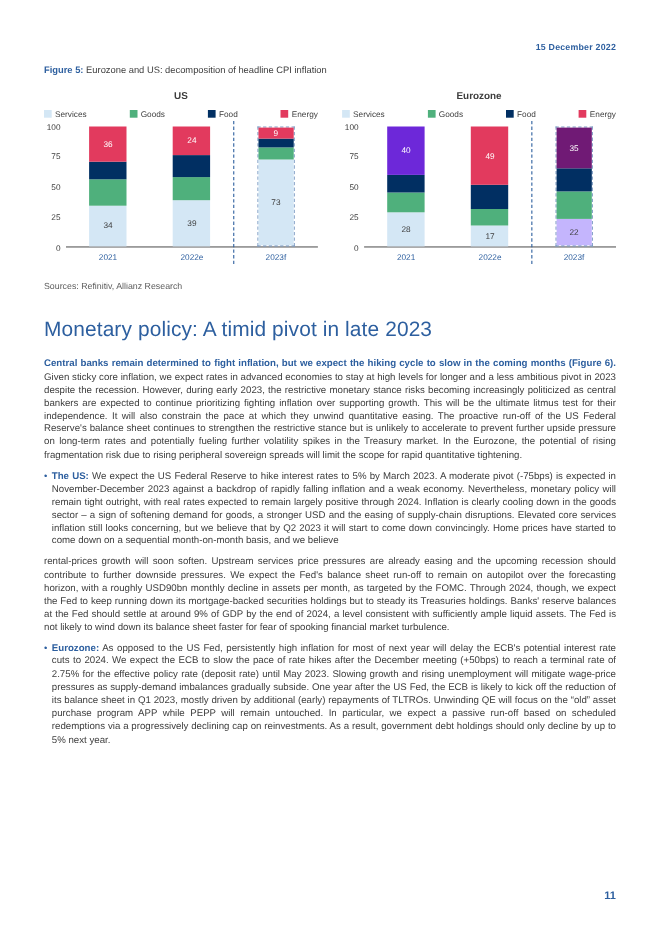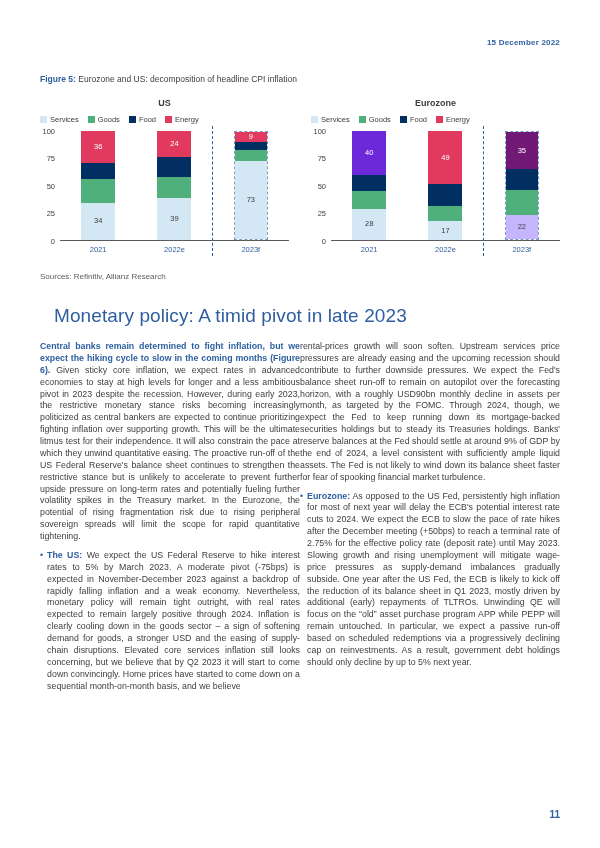--- a/index.html
+++ b/index.html
@@ -8,49 +8,49 @@
     width:600px; height:848px;
     font-family:"Liberation Sans", sans-serif;
     color:#3d3d3d;
     position:relative;
     overflow:hidden;
   }
   .page { position:relative; width:600px; height:848px; padding:38px 40px 0 40px; }
 
   .date { position:absolute; top:38px; right:40px; color:#2d5f9f; font-size:8px; font-weight:bold; letter-spacing:.2px; }
 
-  .fig-caption { margin-top:36px; font-size:8.5px; color:#3d3d3d; }
+  .fig-caption { margin-top:20px; font-size:8.5px; color:#3d3d3d; }
   .cap-label { color:#2d5f9f; font-weight:bold; }
 
   .charts-row { display:flex; gap:22px; margin-top:14px; }
   .chart { flex:1; }
   .chart-title { text-align:center; font-size:9px; font-weight:bold; color:#3d3d3d; margin-bottom:7px; }
-  .legend { display:flex; justify-content:flex-start; align-items:center; gap:9px; font-size:7.5px; color:#3d3d3d; margin-bottom:7px; }
+  .legend { display:flex; justify-content:space-between; align-items:center; gap:9px; font-size:7.5px; color:#3d3d3d; margin-bottom:7px; }
   .legend-item { display:inline-flex; align-items:center; }
   .swatch { width:7px; height:7px; display:inline-block; margin-right:3px; }
   .plot-row { display:flex; }
   .y-axis { position:relative; width:20px; height:110px; font-size:7.5px; color:#3d3d3d; }
   .ytick { position:absolute; right:5px; transform:translateY(50%); line-height:1;margin-left:18px; }
   .plot { position:relative; flex:1; height:110px; border-bottom:1px solid #5a5a5a; display:flex; }
   .bar-slot { flex:1; display:flex; justify-content:center; align-items:flex-end; height:100%; }
   .bar { width:34px; height:100%; display:flex; flex-direction:column-reverse; }
   .bar.forecast { border:1px dashed #7d9cc4; }
   .seg { position:relative; width:100%; }
   .seg-label { position:absolute; top:50%; left:50%; transform:translate(-50%,-50%); font-size:7.5px; line-height:1; }
   .seg-label.dark { color:#3d3d3d; }
   .seg-label.light { color:#ffffff; }
   .forecast-line { position:absolute; top:-5px; bottom:-16px; left:66.4%; border-left:1px dashed #2d5f9f; }
   .x-labels { display:flex; margin-left:20px; margin-top:4px; font-size:7.5px; color:#2d5f9f; }
   .x-label { flex:1; text-align:center; }
 
   .sources { margin-top:18px; font-size:8px; color:#5c5c5c; }
 
-  .section-title { margin-top:24px; font-size:19px; font-weight:400; color:#2d5f9f; letter-spacing:.1px;margin-left:14px; }
-
-  .columns { display:flex; gap:0; margin-top:14px; }
+  .section-title { margin-top:24px; font-size:19px; font-weight:400; color:#2d5f9f; letter-spacing:.1px; }
+
+  .columns { display:flex; gap:0; margin-top:14px;flex-direction:column; }
   .col { flex:1; font-size:8.8px; line-height:1.35; text-align:justify; color:#3d3d3d; }
   .para { margin:0 0 7px 0; }
   .bold-blue { color:#2d5f9f; font-weight:bold; }
   .bullet { display:flex; gap:4px; }
   .dot { color:#2d5f9f; flex:0 0 auto; line-height:1.35; }
 
   .page-number { position:absolute; bottom:28px; right:40px; color:#2d5f9f; font-weight:bold; font-size:10px; }
 </style>
 </head>
 <body>
@@ -164,21 +164,21 @@
             <div class="ytick" style="bottom: 0%;">0</div>
             <div class="ytick" style="bottom: 25%;">25</div>
             <div class="ytick" style="bottom: 50%;">50</div>
             <div class="ytick" style="bottom: 75%;">75</div>
             <div class="ytick" style="bottom: 100%;">100</div>
           </div>
         <div class="plot">
           <div class="forecast-line"></div>
         <div class="bar-slot">
               <div class="bar">
-                <div class="seg" style="height: 28%; background: rgb(212, 231, 245); font-family: Liberation Mono, monospace;">
+                <div class="seg" style="height: 28%; background: rgb(212, 231, 245);">
                   <span class="seg-label dark">28</span>
                 </div>
                 <div class="seg" style="height: 17%; background: rgb(79, 176, 124);"></div>
                 <div class="seg" style="height: 15%; background: rgb(1, 47, 98);"></div>
                 <div class="seg" style="height: 40%; background: #6d28d9;">
                   <span class="seg-label light">40</span>
                 </div>
               </div>
             </div>
             <div class="bar-slot">

